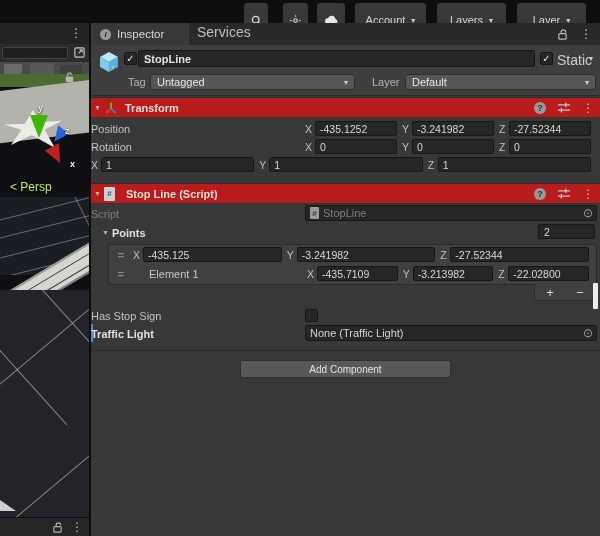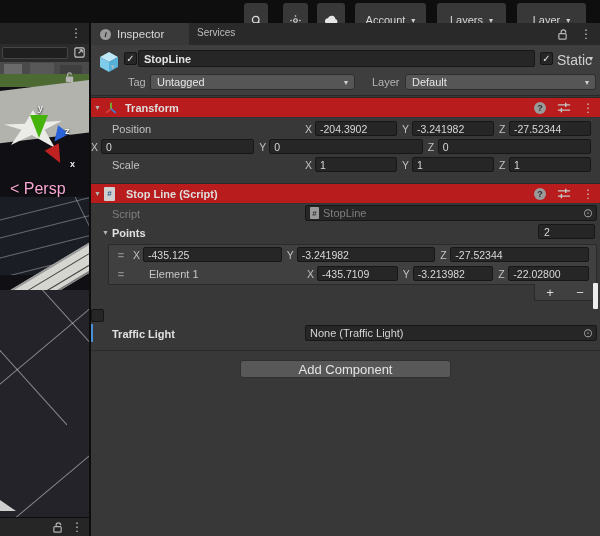--- a/index.html
+++ b/index.html
@@ -28,42 +28,42 @@
   .b3{position:absolute;left:60px;top:3px;width:22px;height:9px;background:#3f3f3f;}
   .band-grass { position:absolute; left:0; top:12px; width:89px; height:13px; background:#4e6a33; }
   .band-walk { position:absolute; left:-10px; top:23px; width:120px; height:52px; background:#b3b3ae; transform:rotate(-7deg); }
   .star { position:absolute; left:4px; top:48px; width:58px; height:38px; background:#ebebe7;
           clip-path:polygon(50% 0,62% 32%,100% 28%,70% 52%,88% 100%,48% 66%,12% 92%,30% 52%,0 38%,36% 36%); }
   .cone { position:absolute; width:0; height:0; }
   .cone-y { left:30px; top:53px; border-left:9px solid transparent; border-right:9px solid transparent; border-top:23px solid #44b30a; }
   .cone-z { left:52px; top:66px; border-left:7px solid transparent; border-right:7px solid transparent; border-top:15px solid #2a63d9; transform:rotate(38deg); }
   .cone-x { left:48px; top:84px; border-left:8px solid transparent; border-right:8px solid transparent; border-top:18px solid #c02121; transform:rotate(-28deg); }
   .axlab { position:absolute; color:#f2f2f2; font-size:9px; font-weight:bold; text-shadow:0 1px 2px #000; }
-  .persp { position:absolute; left:10px; top:118px; color:#f9a8d4; font-size:16px; text-shadow:0 1px 2px #000; }
+  .persp { position:absolute; left:10px; top:118px; color:#bef264; font-size:12px; text-shadow:0 1px 2px #000; }
   .band-road { position:absolute; left:0; top:135px; width:89px; height:78px; background:#1a1d24; overflow:hidden; }
   .gline { position:absolute; height:1px; width:160px; background:rgba(255,255,255,.35); }
   .curb { position:absolute; left:-22px; top:206px; width:145px; height:26px; background:#d6d6d0;
           border-top:2px solid #99999a; border-bottom:2px solid #7e7e80; transform:rotate(-31deg); }
   .curb-inner { position:absolute; left:6px; top:7px; right:6px; height:11px; border:1px solid #3a3a3a; }
   .band-asphalt { position:absolute; left:0; top:228px; width:89px; height:227px; background:#232329; overflow:hidden; }
   .aline { position:absolute; height:1px; width:200px; background:rgba(235,235,235,.5); }
   .wedge { position:absolute; left:0; top:438px; width:0; height:0;
            border-bottom:11px solid #cfcfcf; border-right:16px solid transparent; }
   .scene-bottombar { position:absolute; left:0; top:494px; width:89px; height:19px; background:#262626;
                      border-top:1px solid #0c0c0c; display:flex; align-items:center; justify-content:flex-end;
                      gap:8px; padding-right:6px; }
 
   
   .inspector { position:absolute; left:91px; top:23px; width:509px; height:513px; background:#383838; }
   .tabbar { position:absolute; left:0; top:0; width:509px; height:22px; background:#292929; }
   .tab-active { position:absolute; left:0; top:0; width:98px; height:22px; background:#383838;
                 display:flex; align-items:center; gap:6px; padding-left:9px;
                 color:#d8d8d8; font-size:11.5px; }
   .tab-idle { position:absolute; left:106px; top:0; height:18px; display:flex; align-items:center;
-              color:#bdbdbd; font-size:10px; }
+              color:#bdbdbd; font-size:14px; }
   .info-circ { width:11px; height:11px; border-radius:50%; background:#9a9a9a; color:#232323;
                font-size:8px; font-weight:bold; display:flex; align-items:center; justify-content:center; font-style:italic; }
   .tabbar-icons { position:absolute; right:8px; top:0; height:22px; display:flex; align-items:center; gap:12px; }
 
   .gohead { position:absolute; left:0; top:22px; width:509px; height:51px; background:#3e3e3e;
             border-bottom:1px solid #292929; }
   .cube-wrap { position:absolute; left:6px; top:5px; width:26px; height:26px; }
   .mini-dd { position:absolute; left:20px; top:18px; font-size:7px; color:#bbb; }
   .chk { width:13px; height:13px; background:#262626; border:1px solid #151515; border-radius:2px;
          display:flex; align-items:center; justify-content:center; color:#e8e8e8; font-size:10px; line-height:1; }
@@ -86,21 +86,21 @@
   .chead { position:absolute; left:0; width:509px; height:21px; background:#b91c1c;
            border-top:1px solid #2a2a2a; border-bottom:1px solid #333;
            display:flex; align-items:center; }
   .fold { font-size:7px; color:#b4b4b4; width:13px; text-align:center; }
   .ctitle { color:#dedede; font-size:11px; font-weight:bold; margin-left:7px; }
   .chead-icons { position:absolute; right:6px; display:flex; align-items:center; gap:11px; }
   .help-circ { width:12px; height:12px; border-radius:50%; background:#9a9a9a; color:#2e2e2e;
                font-size:9px; font-weight:bold; display:flex; align-items:center; justify-content:center; }
 
   .row { position:absolute; left:0; width:505px; height:17px; display:flex; align-items:center; }
-  .rlabel { flex:0 0 214px; padding-left:21px; color:#c2c2c2; font-size:11px; }
+  .rlabel { flex:0 0 214px; color:#c2c2c2; font-size:11px; }
   .vg { flex:1; display:flex; align-items:center; margin-right:5px; }
   .vg i { width:10px; font-style:normal; color:#c2c2c2; font-size:10.5px; }
   .field { flex:1; height:15px; background:#262626; border:1px solid #171717; border-radius:2px;
            color:#d8d8d8; font-size:10.5px; display:flex; align-items:center; padding-left:4px; }
   .dimtext { color:#7f7f7f; }
   .boldlab { font-weight:bold; color:#e0e0e0; }
 
   .objfield { position:absolute; left:214px; right:3px; height:16px; background:#262626;
               border:1px solid #171717; border-radius:2px; display:flex; align-items:center;
               padding:0 3px 0 4px; font-size:11px; color:#d4d4d4; }
@@ -120,21 +120,21 @@
   .listfooter { position:absolute; right:4px; top:261px; width:62px; height:17px; background:#404040;
                 border:1px solid #2a2a2a; border-top:none; border-radius:0 0 3px 3px;
                 display:flex; align-items:center; justify-content:space-around;
                 color:#dcdcdc; font-size:13px; }
   .listfooter span { cursor:default; line-height:1; }
 
   .override-bar { position:absolute; left:0; top:301px; width:2px; height:18px; background:#4a90d9; }
 
   .sep { position:absolute; left:0; top:327px; width:509px; height:1px; background:#2b2b2b; }
   .addcomp { position:absolute; left:149px; top:337px; width:211px; height:18px; background:#585858;
-             border:1px solid #2f2f2f; border-radius:3px; color:#e4e4e4; font-size:13px;
+             border:1px solid #2f2f2f; border-radius:3px; color:#e4e4e4; font-size:10px;
              display:flex; align-items:center; justify-content:center; }
 
   .cursor-sliver { position:absolute; left:593px; top:283px; width:5px; height:26px; background:#ededed;
                    border-radius:1px; }
   svg { display:block; }
 </style>
 </head>
 <body>
 
 <div id="app">
@@ -330,47 +330,47 @@
             </svg>
         </span>
         <span class="kebab">⋮</span>
       </span>
     </div>
 
     <div class="row" style="top:97px;">
       <span class="rlabel">Position</span>
       <span class="vg">
           <i>X</i>
-          <span class="field">-204.3902</span>
+          <span class="field">-435.1252</span>
         </span>
       <span class="vg">
           <i>Y</i>
           <span class="field">-3.241982</span>
         </span>
       <span class="vg">
           <i>Z</i>
           <span class="field">-27.52344</span>
         </span>
     </div>
     <div class="row" style="top:115px;">
+      <span class="rlabel">Rotation</span>
       <span class="vg">
           <i>X</i>
           <span class="field">0</span>
         </span>
       <span class="vg">
           <i>Y</i>
           <span class="field">0</span>
         </span>
       <span class="vg">
           <i>Z</i>
           <span class="field">0</span>
         </span>
     </div>
     <div class="row" style="top:133px;">
-      <span class="rlabel">Scale</span>
       <span class="vg">
           <i>X</i>
           <span class="field">1</span>
         </span>
       <span class="vg">
           <i>Y</i>
           <span class="field">1</span>
         </span>
       <span class="vg">
           <i>Z</i>
@@ -443,20 +443,21 @@
             <span class="field">-22.02800</span>
           </span>
       </div>
     </div>
     <div class="listfooter">
       <span>+</span>
       <span>−</span>
     </div>
 
     <div class="row" style="top:284px;">
+      <span class="rlabel">Has Stop Sign</span>
       <span class="chk"></span>
     </div>
 
     <div class="override-bar"></div>
     <div class="row" style="top:302px;">
       <span class="rlabel boldlab">Traffic Light</span>
     </div>
     <div class="objfield" style="top:302px;">
       <span>None (Traffic Light)</span>
       <span class="picker">⊙</span>

